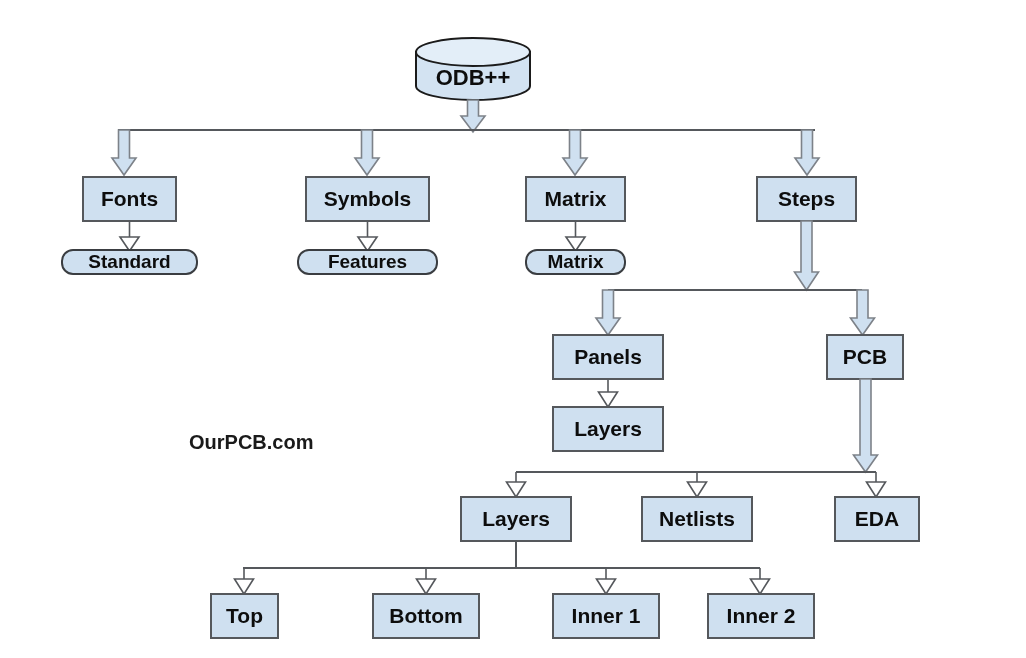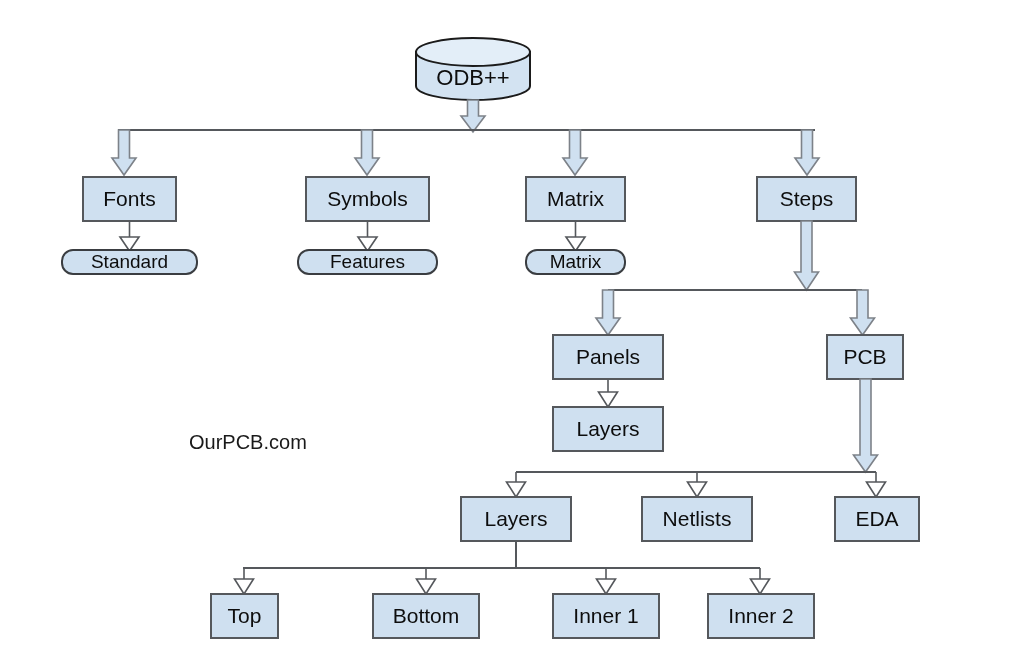--- a/index.html
+++ b/index.html
@@ -10,20 +10,21 @@
   body {
     width: 1026px;
     height: 658px;
     overflow: hidden;
     font-family: "Liberation Sans", sans-serif;
   }
   #diagram-root {
     position: relative;
     width: 898px;
     height: 658px;
+    font-weight: bold;
   }
   svg.diagram-canvas {
     position: absolute;
     left: 0;
     top: 0;
     width: 1026px;
     height: 658px;
   }
   .node-rect {
     fill: #cfe0f0;

